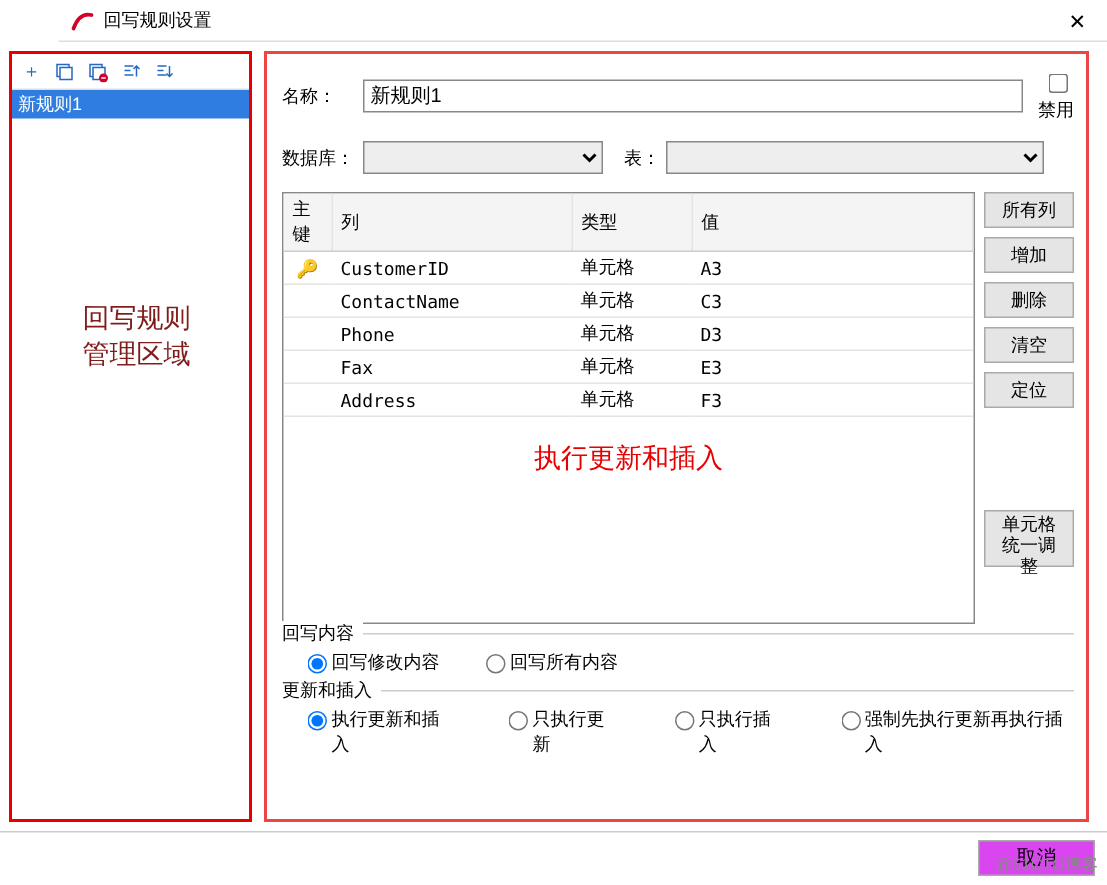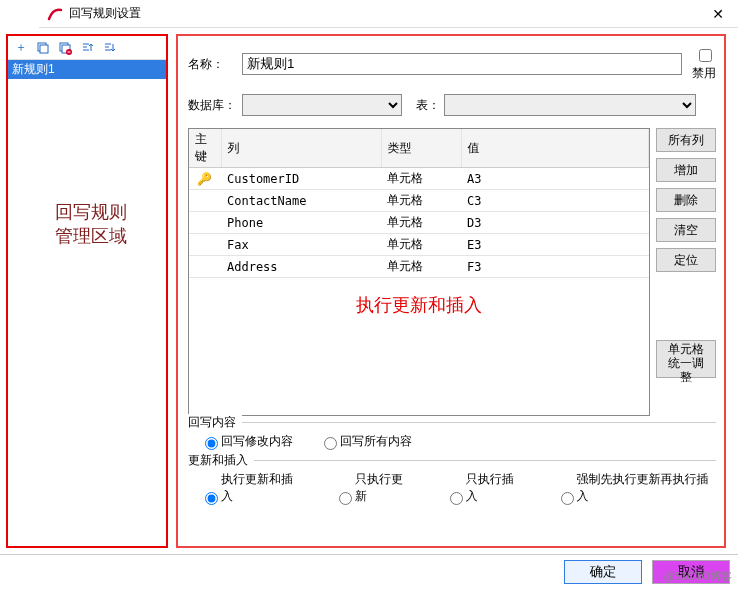--- a/index.html
+++ b/index.html
@@ -161,21 +161,21 @@
       top: -9px; left: 0;
       background: #fff;
       padding-right: 6px;
     }
     .radios {
       display: flex;
       gap: 26px;
       padding: 4px 0 4px 12px;
       align-items: center;
     }
-    .radios label { display: inline-flex; align-items: flex-end; cursor: pointer; }
+    .radios label { display: inline-flex; align-items: flex-start; cursor: pointer; }
     .radios input { margin-right: 3px; }
     .footer {
       height: 34px;
       border-top: 1px solid #ccc;
       display: flex;
       justify-content: flex-end;
       align-items: center;
       padding: 0 8px;
       gap: 10px;
     }
@@ -357,17 +357,16 @@
         <label>
             <input type="radio" name="g2" style="">
             <span>强制先执行更新再执行插入</span>
           </label>
       </div>
     </div>
   </div>
 </div>
 
 <div class="footer">
-  <button>确定</button>
   <button class="cancel">取消</button>
 </div>
 
 <div class="watermark">@51CTO博客</div>
 
 </body></html>

